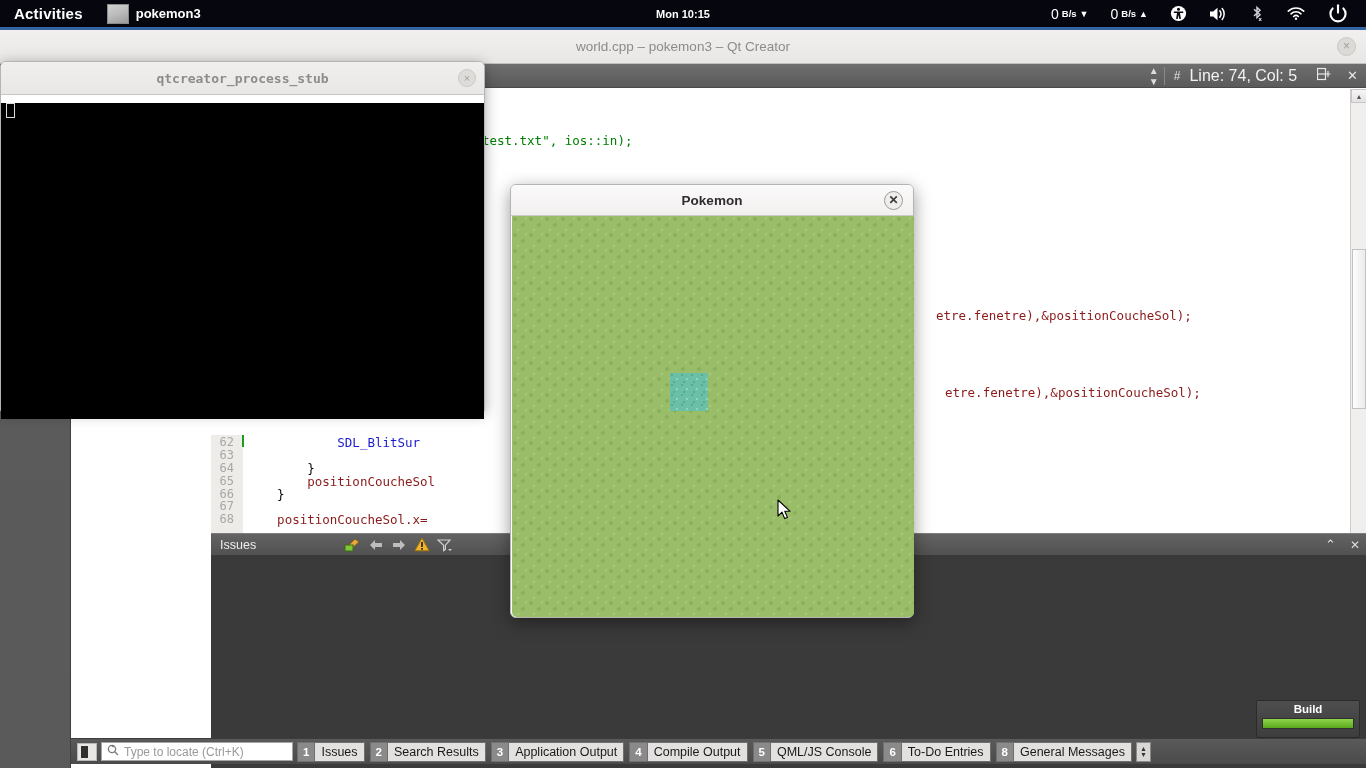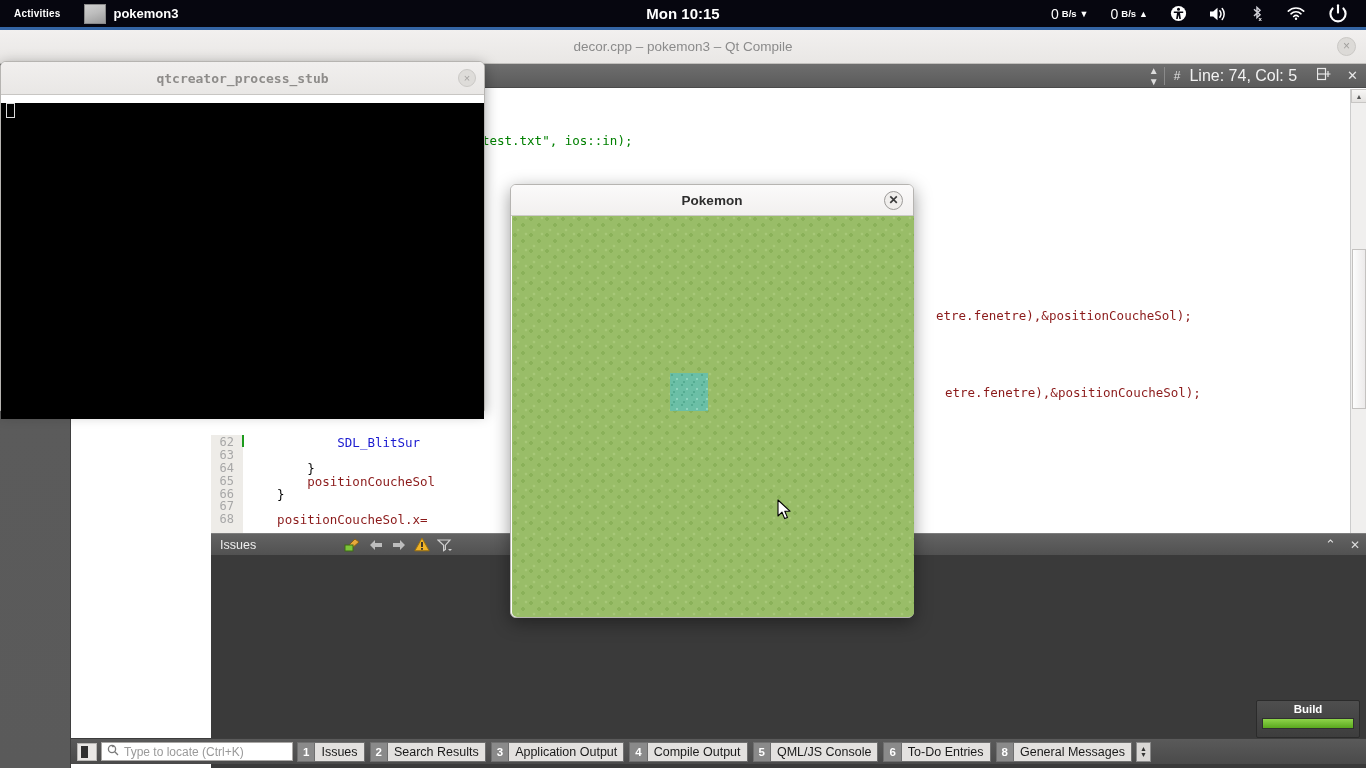--- a/index.html
+++ b/index.html
@@ -11,30 +11,30 @@
   #screen { position:relative; width:1366px; height:768px; overflow:hidden; }
 
   
   #topbar {
     position:absolute; left:0; top:0; width:1366px; height:30px;
     background:#06060f; color:#ffffff;
     display:flex; align-items:center;
     font-size:13px; font-weight:bold;
     border-bottom:3px solid #3465a4;
   }
-  #topbar .activities { padding:0 14px; font-size:10px; letter-spacing:.2px; }
+  #topbar .activities { padding:0 14px; font-size:15px; letter-spacing:.2px; }
   #topbar .winbtn { display:flex; align-items:center; gap:7px; padding:0 10px; }
   #topbar .winicon {
     width:22px; height:20px;
     background:linear-gradient(160deg,#cfcfcf 0%,#bdbdbd 45%,#9a9a9a 100%);
     border:1px solid #8a8a8a;
   }
   #topbar .clock {
     position:absolute; left:0; right:0; text-align:center;
-    font-size:15px; pointer-events:none;
+    font-size:11px; pointer-events:none;
   }
   #tray {
     position:absolute; right:6px; top:0; height:27px;
     display:flex; align-items:center; gap:0px;
   }
   #tray .trayitem { display:flex; align-items:center; gap:3px; padding:0 11px; font-size:11px; }
   #tray .netnum { font-size:14px; font-weight:normal; }
   #tray .netunit { font-size:9.5px; }
   .chev { font-size:9px; }
   svg.ticon { display:block; }
@@ -336,21 +336,21 @@
           <path d="M5.6 5.4a7.6 7.6 0 1010.8 0" stroke="#fff" stroke-width="2.1" fill="none" stroke-linecap="round"></path>
           <path d="M11 2.2v7.4" stroke="#fff" stroke-width="2.1" stroke-linecap="round"></path>
         </svg>
       </div>
     </div>
   </div>
 
   <div id="qt">
 
     <div id="qt-titlebar">
-      <span id="qt-title">decor.cpp – pokemon3 – Qt Compile</span>
+      <span id="qt-title">world.cpp – pokemon3 – Qt Creator</span>
       <span id="qt-close">×</span>
     </div>
 
     <div id="modebar">
       <div class="mode" style="padding-top:10px;">
         <svg width="34" height="34" viewBox="0 0 34 34">
           <circle cx="17" cy="17" r="15" fill="#7a9ecb" stroke="#4b6f9e" stroke-width="2"></circle>
           <circle cx="17" cy="17" r="11" fill="#b7cde6"></circle>
           <text x="17" y="24" text-anchor="middle" font-size="18" font-weight="bold" fill="#3a5f8f" font-family="sans-serif">?</text>
         </svg>

